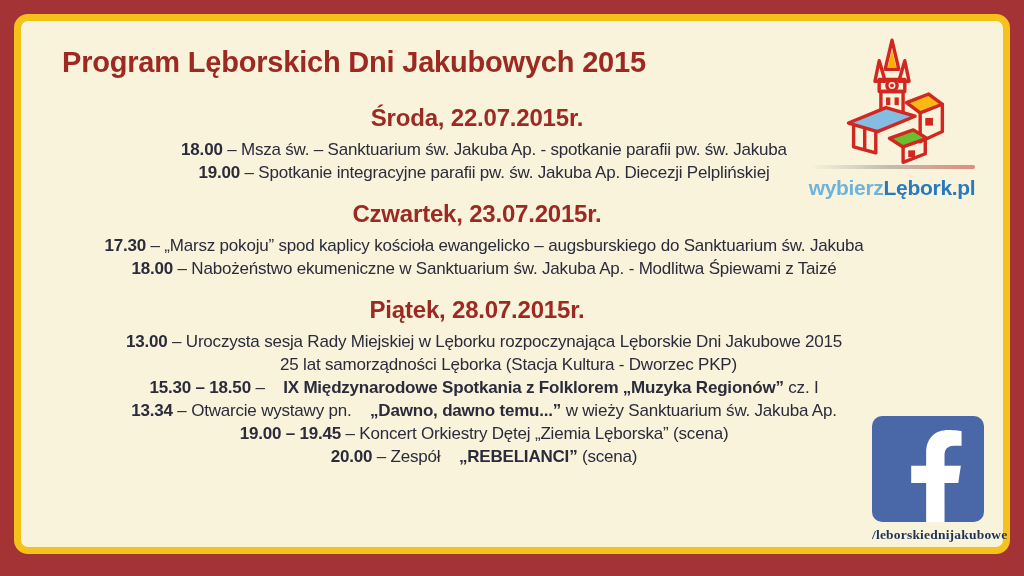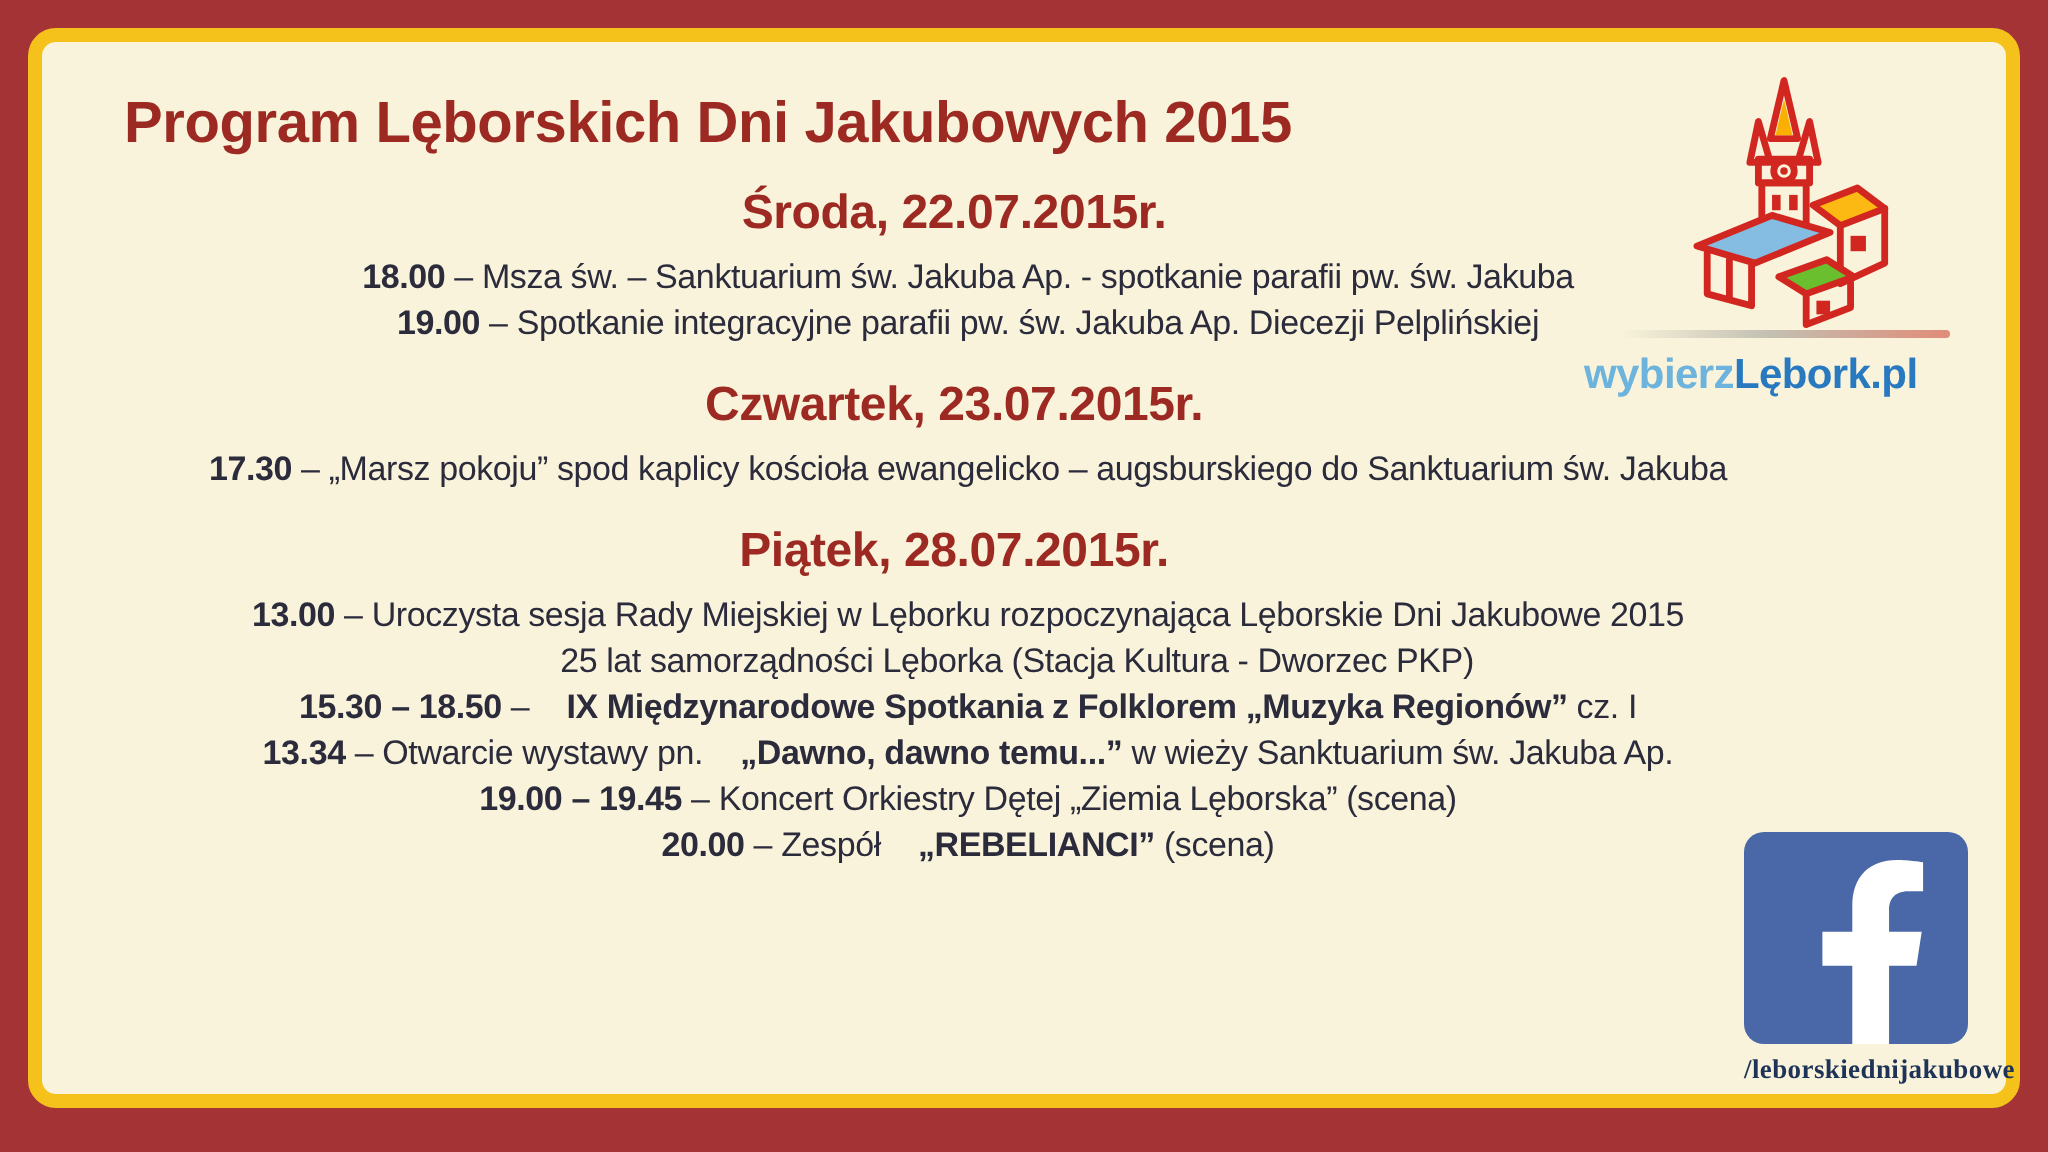--- a/index.html
+++ b/index.html
@@ -24,36 +24,36 @@
     border:7px solid var(--frame-line);
     border-radius:14px;
     box-sizing:border-box;
   }
   .content{
     position:absolute;left:62px;top:46px;width:830px;
     color:var(--body-text);
   }
   .poster-title{
     font-size:29px;font-weight:bold;color:var(--heading-red);
-    margin:0 0 14px 0;letter-spacing:-0.2px;
+    margin:0 0 25px 0;letter-spacing:-0.2px;
   }
   .day{margin:0 0 16px 0;text-align:center;}
   .day-heading{
     font-size:24px;font-weight:bold;color:var(--heading-red);
     margin:0 0 6px 0;letter-spacing:-0.2px;
   }
   .event-line{
     font-size:17px;line-height:23px;letter-spacing:-0.2px;
     white-space:nowrap;
   }
   .event-line .b{font-weight:bold;margin-left:14px;}
   .event-line.indent{padding-left:63px;}
 
   
-  .brand{position:absolute;left:792px;top:36px;width:200px;}
+  .brand{position:absolute;left:792px;top:36px;width:200px;text-align:center;}
   .brand .church{width:118px;height:128px;display:block;margin:0 auto;}
   .swoosh{
     height:4px;width:165px;margin:1px auto 7px auto;border-radius:2px;
     background:linear-gradient(90deg, rgba(130,130,130,0) 0%, rgba(130,130,130,0.45) 45%, rgba(205,55,40,0.55) 100%);
   }
   .brand-text{font-size:21px;font-weight:bold;letter-spacing:-0.3px;white-space:nowrap;}
   .brand-text .light{color:#6cb3de;}
   .brand-text .dark{color:#2979c0;}
 
   
@@ -77,20 +77,21 @@
   <h1 class="poster-title">Program Lęborskich Dni Jakubowych 2015</h1>
   <div>
       <section class="day">
         <h2 class="day-heading">Środa, 22.07.2015r.</h2>
         <div class="event-line"><span class="b">18.00</span><span> – Msza św. – Sanktuarium św. Jakuba Ap. -  spotkanie parafii pw. św. Jakuba</span></div>
         <div class="event-line"><span class="b">19.00</span><span> – Spotkanie integracyjne parafii pw. św. Jakuba Ap. Diecezji Pelplińskiej</span></div>
       </section>
       <section class="day">
         <h2 class="day-heading">Czwartek, 23.07.2015r.</h2>
         <div class="event-line"><span class="b">17.30</span><span> – „Marsz pokoju” spod kaplicy kościoła ewangelicko – augsburskiego do Sanktuarium św. Jakuba</span></div>
+        <div class="event-line"><span class="b">18.00</span><span> – Nabożeństwo ekumeniczne w Sanktuarium św. Jakuba Ap. - Modlitwa Śpiewami z Taizé</span></div>
       </section>
       <section class="day">
         <h2 class="day-heading">Piątek, 28.07.2015r.</h2>
         <div class="event-line"><span class="b">13.00</span><span> – Uroczysta sesja Rady Miejskiej w Lęborku  rozpoczynająca Lęborskie Dni Jakubowe 2015</span></div>
         <div class="event-line indent"><span>25 lat samorządności Lęborka (Stacja Kultura - Dworzec PKP)</span></div>
         <div class="event-line"><span class="b">15.30 – 18.50</span><span> –  </span><span class="b">IX Międzynarodowe Spotkania z Folklorem „Muzyka Regionów”</span><span> cz. I</span></div>
         <div class="event-line"><span class="b">13.34</span><span> – Otwarcie wystawy pn. </span><span class="b">„Dawno, dawno temu...”</span><span> w wieży Sanktuarium św. Jakuba Ap.</span></div>
         <div class="event-line"><span class="b">19.00 – 19.45</span><span> –  Koncert Orkiestry Dętej „Ziemia Lęborska” (scena)</span></div>
         <div class="event-line"><span class="b">20.00</span><span> –  Zespół </span><span class="b">„REBELIANCI”</span><span> (scena)</span></div>
       </section>

